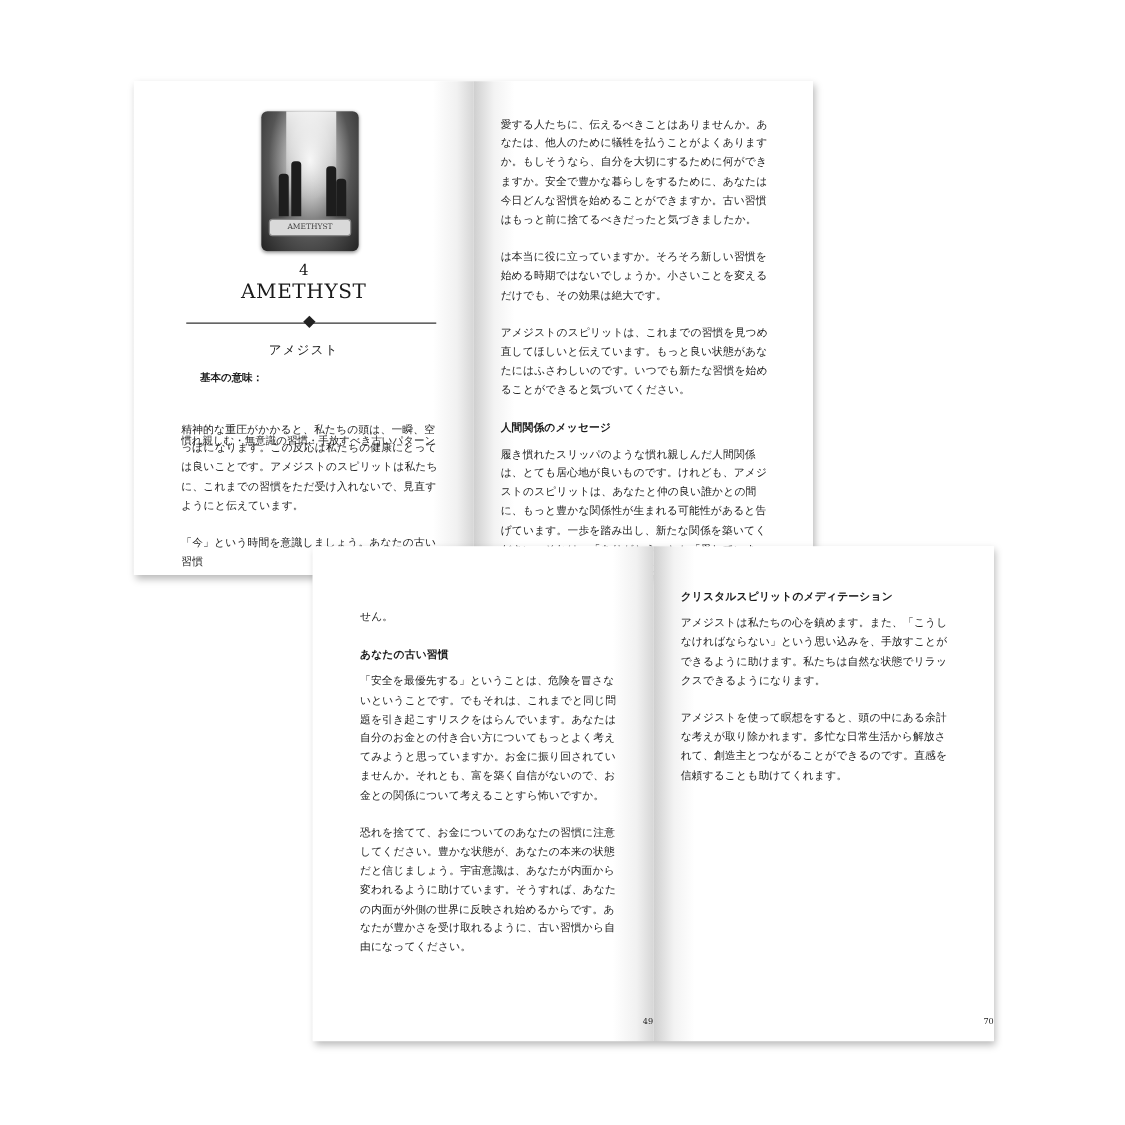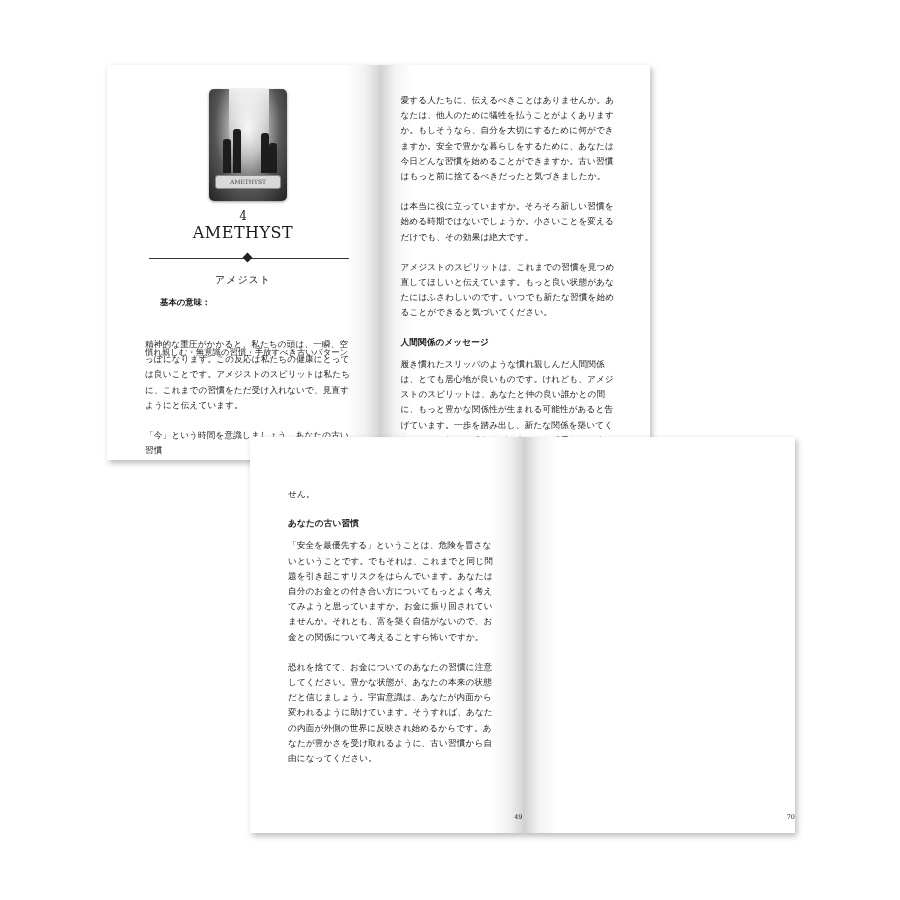--- a/index.html
+++ b/index.html
@@ -81,15 +81,20 @@
   <div class="page left">
     <div class="body-text" style="left:38px; top:34px; width:212px;margin-top:16px;">
       <p>せん。</p>
       <div class="heading">あなたの古い習慣</div>
       <p>「安全を最優先する」ということは、危険を冒さないということです。でもそれは、これまでと同じ問題を引き起こすリスクをはらんでいます。あなたは自分のお金との付き合い方についてもっとよく考えてみようと思っていますか。お金に振り回されていませんか。それとも、富を築く自信がないので、お金との関係について考えることすら怖いですか。</p>
       <p>恐れを捨てて、お金についてのあなたの習慣に注意してください。豊かな状態が、あなたの本来の状態だと信じましょう。宇宙意識は、あなたが内面から変われるように助けています。そうすれば、あなたの内面が外側の世界に反映され始めるからです。あなたが豊かさを受け取れるように、古い習慣から自由になってください。</p>
     </div>
     <div class="page-num">49</div>
   </div>
   <div class="page right">
+    <div class="body-text" style="left:22px; top:34px; width:220px;">
+      <div class="heading">クリスタルスピリットのメディテーション</div>
+      <p>アメジストは私たちの心を鎮めます。また、「こうしなければならない」という思い込みを、手放すことができるように助けます。私たちは自然な状態でリラックスできるようになります。</p>
+      <p>アメジストを使って瞑想をすると、頭の中にある余計な考えが取り除かれます。多忙な日常生活から解放されて、創造主とつながることができるのです。直感を信頼することも助けてくれます。</p>
+    </div>
     <div class="page-num">70</div>
   </div>
 </div>
 
 </body></html>

